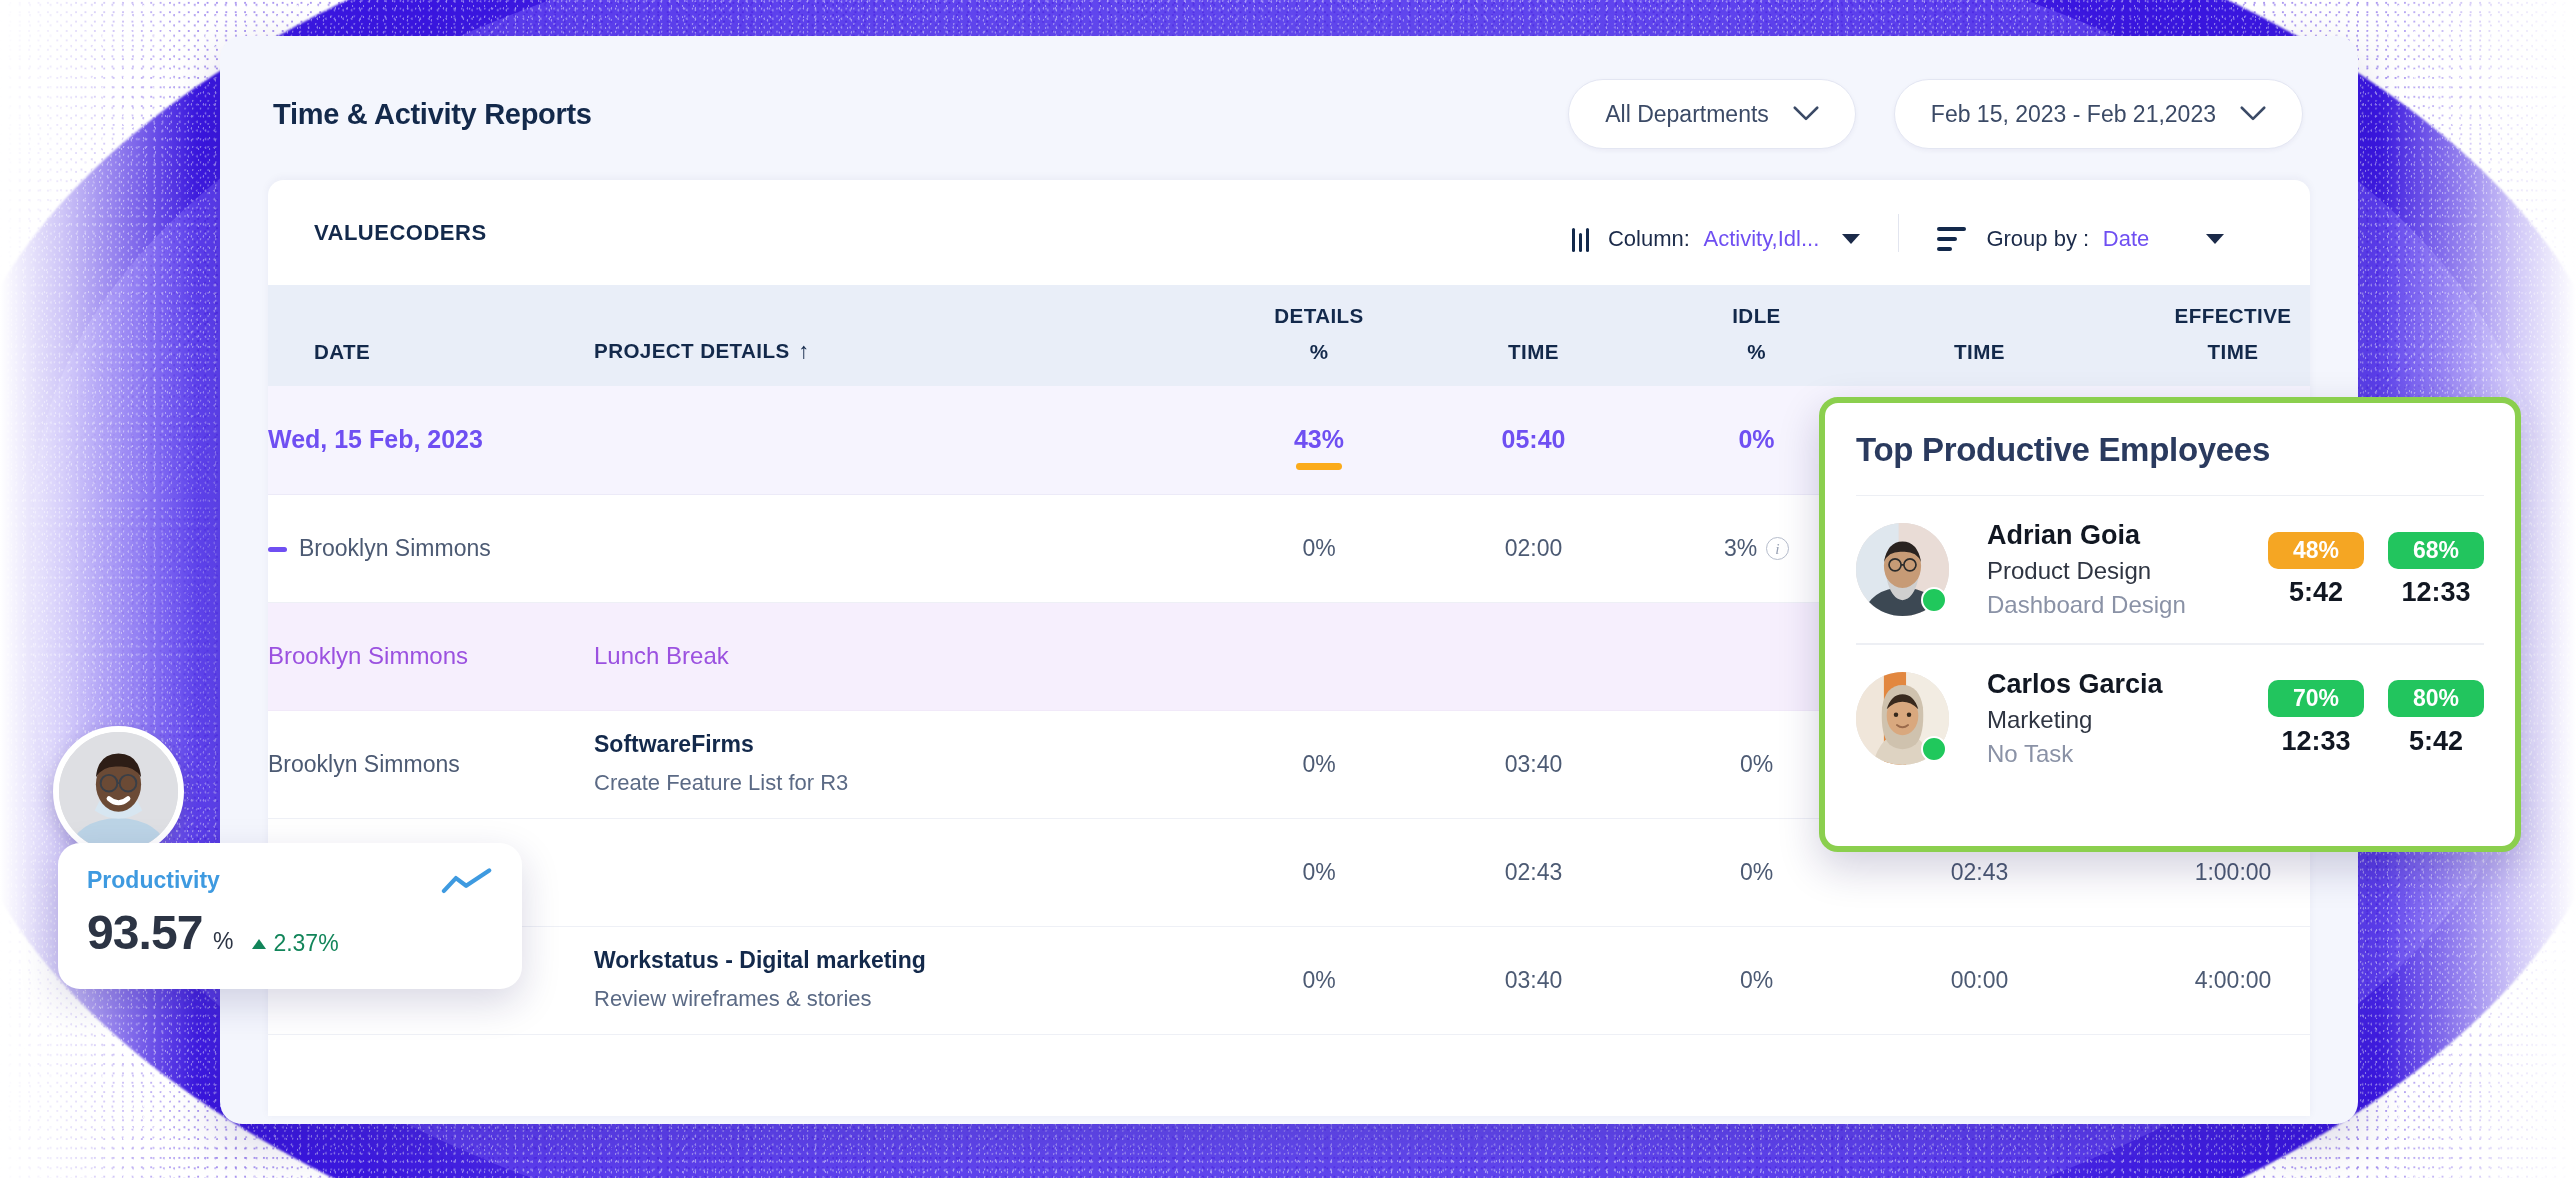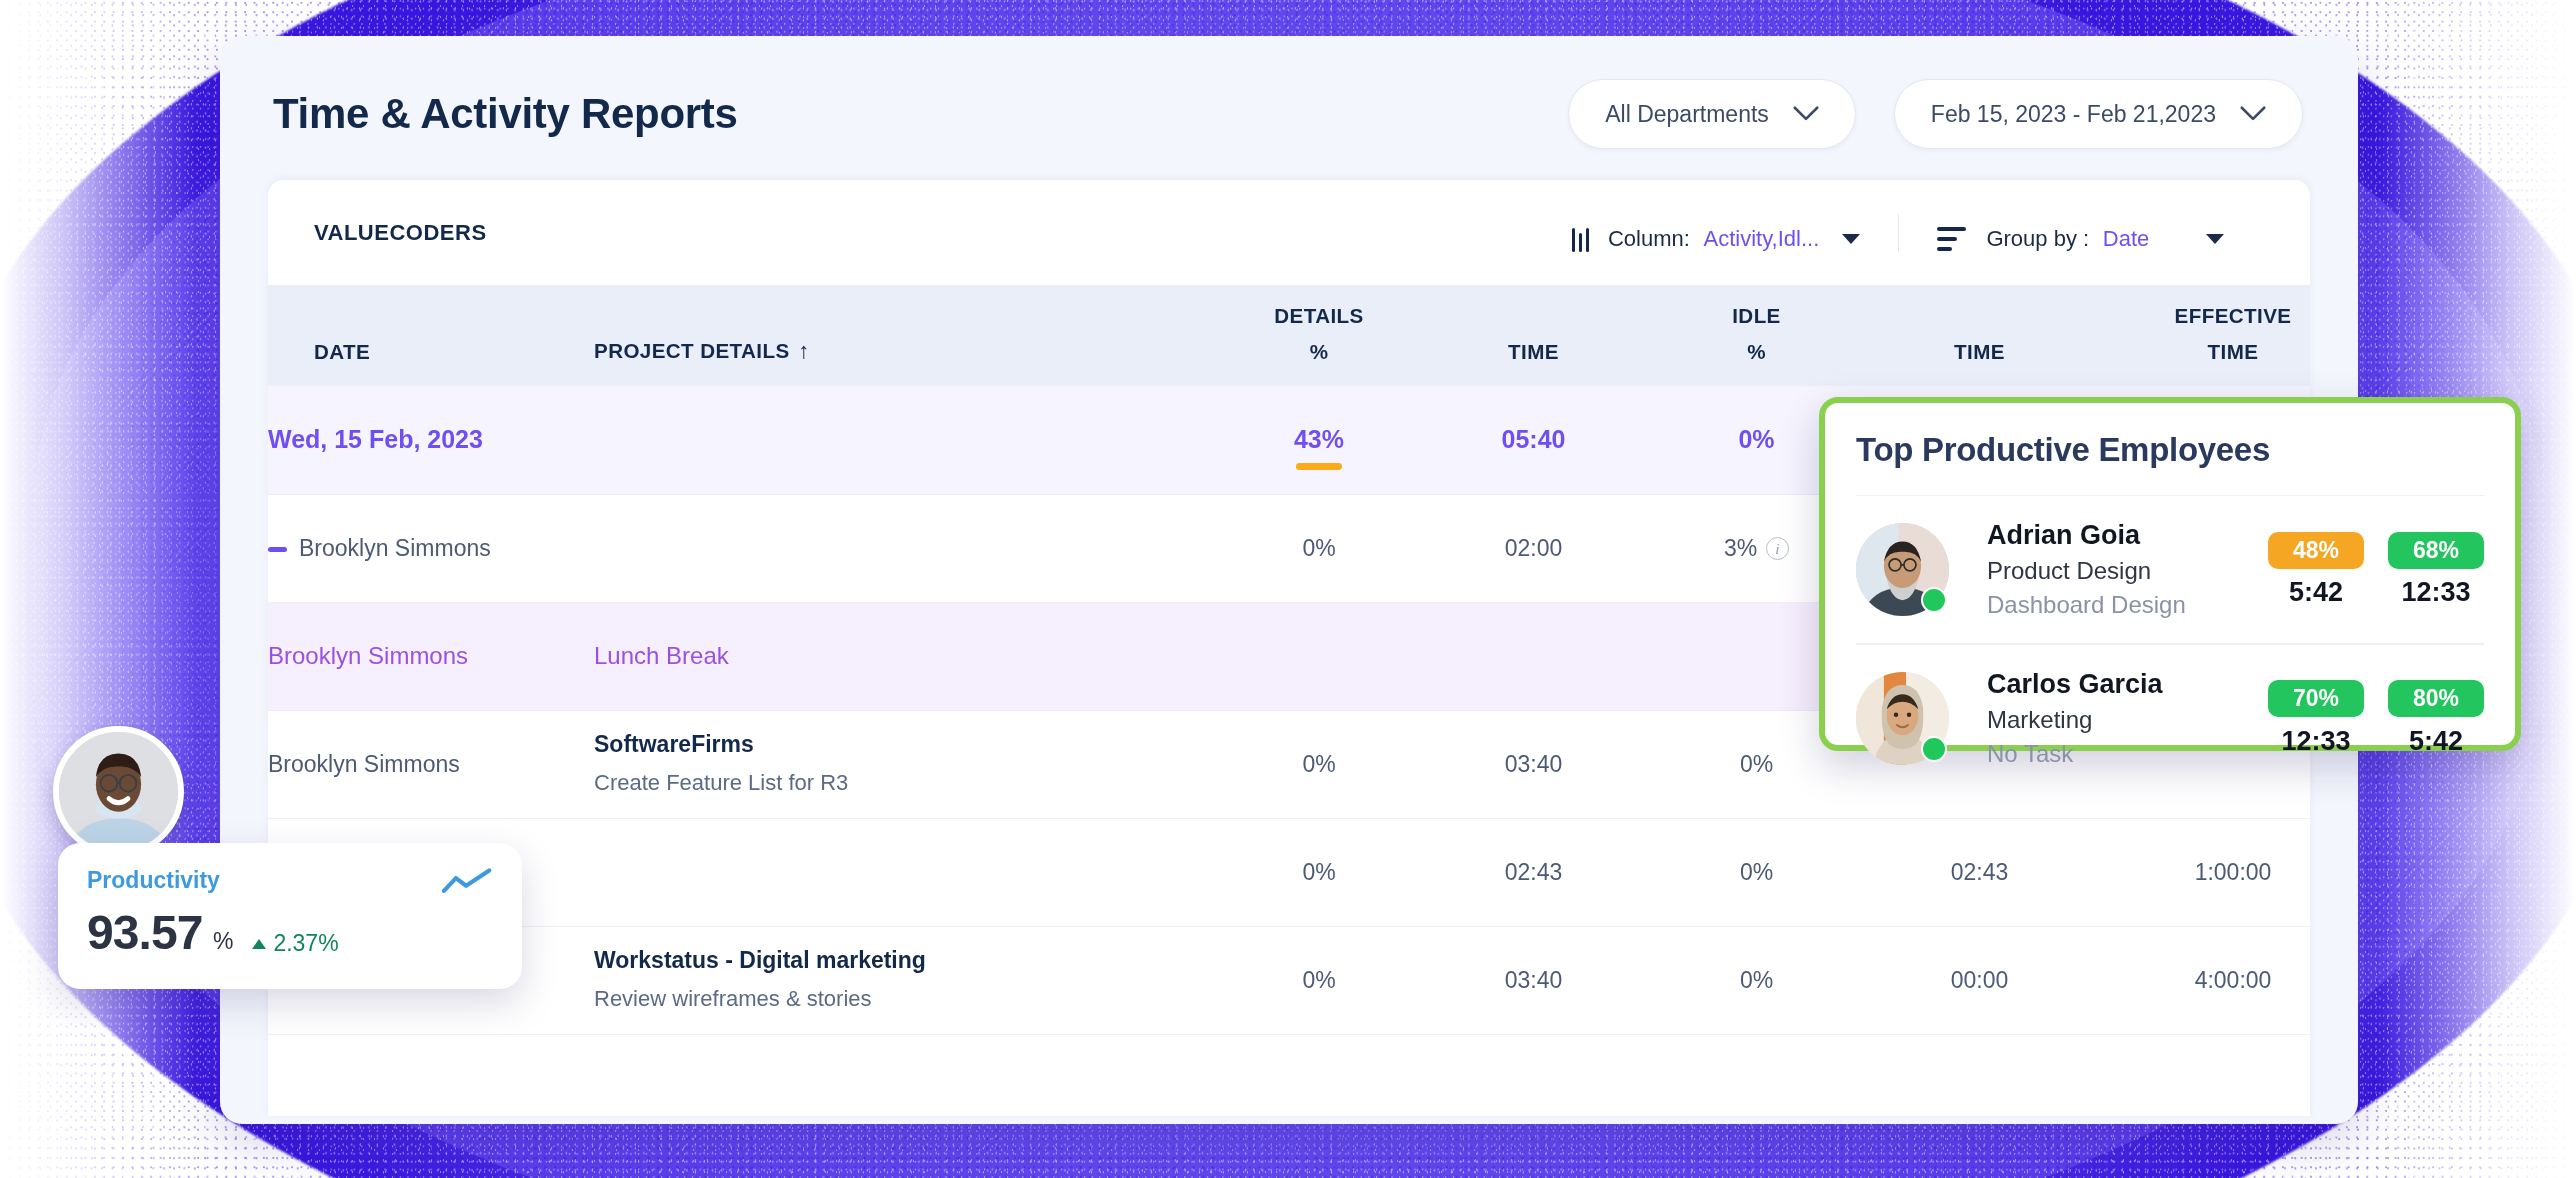--- a/index.html
+++ b/index.html
@@ -80,21 +80,21 @@
     overflow: hidden;
   }
 
   .app-header {
     display: flex;
     align-items: center;
     justify-content: space-between;
     padding: 43px 55px 31px 53px;
   }
   .page-title {
-    font-size: 42px;
+    font-size: 29px;
     font-weight: 700;
     color: #13294b;
     letter-spacing: -0.3px;
   }
   .header-controls { display: flex; align-items: center; gap: 38px; }
 
   .pill {
     display: flex;
     align-items: center;
     gap: 24px;
@@ -293,21 +293,21 @@
     background: #dcdde1;
   }
   .av-face { position:absolute; inset:0; }
 
   
   .tpe-card {
     position: absolute;
     left: 1819px;
     top: 397px;
     width: 702px;
-    height: 354px;
+    height: 455px;
     background: #ffffff;
     border: 6px solid #8bcf4e;
     border-radius: 19px;
     box-shadow: 0 15.5px 41px rgba(28,20,90,.20);
     z-index: 45;
     padding: 27.5px 31px 0 31px;
   }
   .tpe-title {
     font-size: 33px;
     font-weight: 700;

